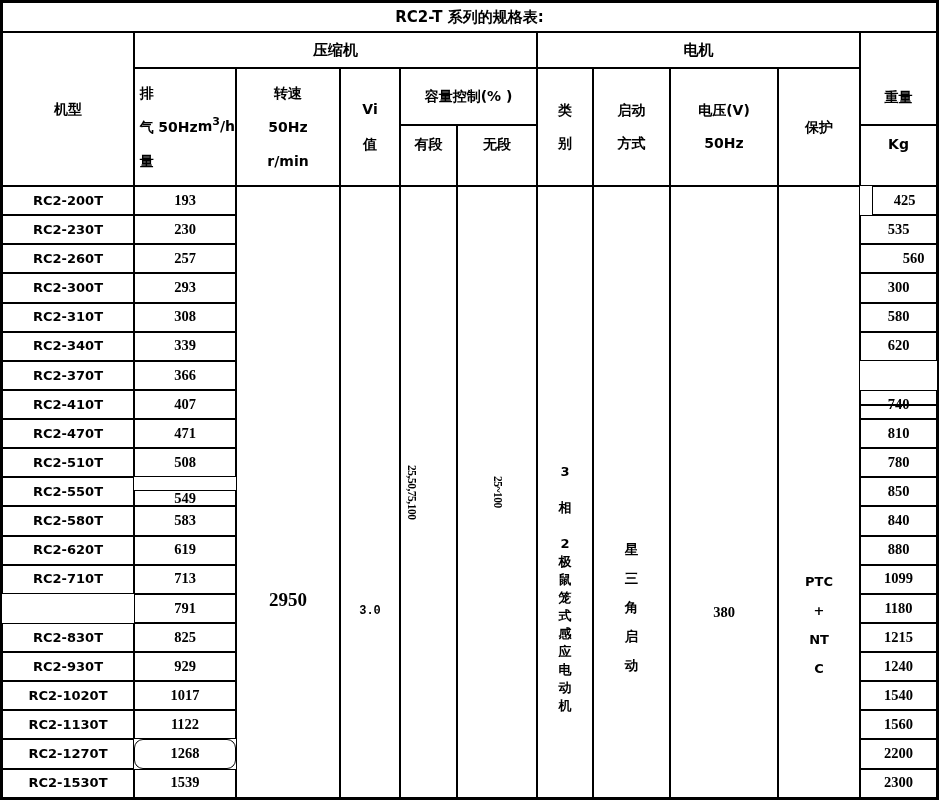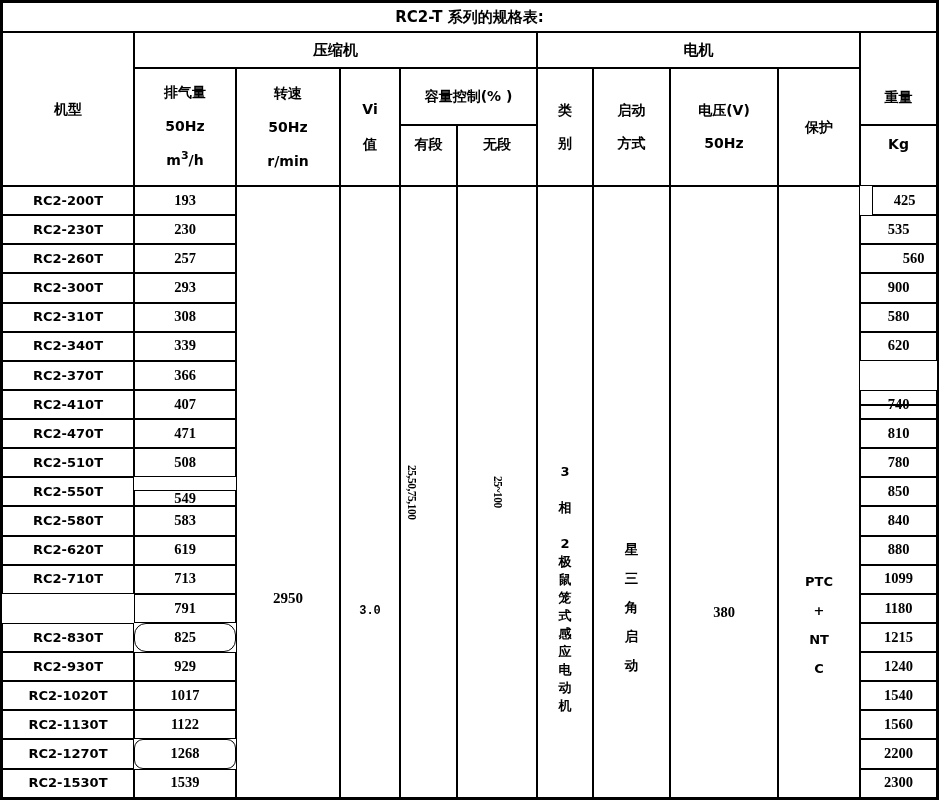--- a/index.html
+++ b/index.html
@@ -22,31 +22,31 @@
     justify-content: center;
     text-align: center;
     overflow: hidden;
     box-sizing: border-box;
     font-size: 14px;
     line-height: 1.2;
   }
   .pre { white-space: pre-line; }
   .title-cell { font-size: 15px; }
   .group-cell { font-size: 15px; }
-  .disp-h { flex-direction: column; line-height: 34px; }
+  .disp-h { flex-direction: row; line-height: 34px; }
   .sup { font-size: 11px; position: relative; top: -6px; }
   .speed-h { line-height: 34px; }
   .vi-h { line-height: 35px; }
   .two-line-h { line-height: 33px; }
   .sub2 { padding-bottom: 22px; }
   .weight-h { align-items: flex-end; padding-bottom: 18px; }
   .serif { font-family: "Liberation Serif", serif; }
   
   .m-top { align-items: flex-start; }
-  .m-speed { padding-top: 402px; font-size: 15px; }
+  .m-speed { padding-top: 402px; font-size: 19px; }
   .m-vi { padding-top: 417px; font-size: 12px; font-family: Liberation Mono, monospace; }
   .m-volt { padding-top: 417px; font-size: 14.5px; }
   .m-cat { padding-top: 276px; line-height: 18px; font-size: 13px; }
   .m-start { padding-top: 348px; line-height: 29px; font-size: 13.5px; }
   .m-prot { padding-top: 380px; line-height: 29px; font-size: 13px; }
   .m-step { justify-content: flex-start; padding-left: 3px; }
   .vtext {
     writing-mode: vertical-lr;
     font-size: 11.5px;
     letter-spacing: -0.5px;
@@ -133,21 +133,21 @@
     <div class="cell body-cell" style="grid-area: 5 / 2 / 6 / 3;">193</div>
     <div class="cell body-cell" style="grid-area: 5 / 11 / 6 / 12; margin-left: 12px;">425</div>
     <div class="cell body-cell model" style="grid-area: 6 / 1 / 7 / 2;">RC2-230T</div>
     <div class="cell body-cell" style="grid-area: 6 / 2 / 7 / 3;">230</div>
     <div class="cell body-cell" style="grid-area: 6 / 11 / 7 / 12;">535</div>
     <div class="cell body-cell model" style="grid-area: 7 / 1 / 8 / 2;">RC2-260T</div>
     <div class="cell body-cell" style="grid-area: 7 / 2 / 8 / 3;">257</div>
     <div class="cell body-cell" style="grid-area: 7 / 11 / 8 / 12; padding-left: 30px;">560</div>
     <div class="cell body-cell model" style="grid-area: 8 / 1 / 9 / 2;">RC2-300T</div>
     <div class="cell body-cell" style="grid-area: 8 / 2 / 9 / 3;">293</div>
-    <div class="cell body-cell" style="grid-area: 8 / 11 / 9 / 12;">900</div>
+    <div class="cell body-cell" style="grid-area: 8 / 11 / 9 / 12;">300</div>
     <div class="cell body-cell model" style="grid-area: 9 / 1 / 10 / 2;">RC2-310T</div>
     <div class="cell body-cell" style="grid-area: 9 / 2 / 10 / 3;">308</div>
     <div class="cell body-cell" style="grid-area: 9 / 11 / 10 / 12;">580</div>
     <div class="cell body-cell model" style="grid-area: 10 / 1 / 11 / 2;">RC2-340T</div>
     <div class="cell body-cell" style="grid-area: 10 / 2 / 11 / 3;">339</div>
     <div class="cell body-cell" style="grid-area: 10 / 11 / 11 / 12;">620</div>
     <div class="cell body-cell model" style="grid-area: 11 / 1 / 12 / 2;">RC2-370T</div>
     <div class="cell body-cell" style="grid-area: 11 / 2 / 12 / 3;">366</div>
     <div class="cell body-cell" style="grid-area: 11 / 11 / 12 / 12; margin-top: 43px;">640</div>
     <div class="cell body-cell model" style="grid-area: 12 / 1 / 13 / 2;">RC2-410T</div>
@@ -167,21 +167,21 @@
     <div class="cell body-cell" style="grid-area: 16 / 11 / 17 / 12;">840</div>
     <div class="cell body-cell model" style="grid-area: 17 / 1 / 18 / 2;">RC2-620T</div>
     <div class="cell body-cell" style="grid-area: 17 / 2 / 18 / 3;">619</div>
     <div class="cell body-cell" style="grid-area: 17 / 11 / 18 / 12;">880</div>
     <div class="cell body-cell model" style="grid-area: 18 / 1 / 19 / 2;">RC2-710T</div>
     <div class="cell body-cell" style="grid-area: 18 / 2 / 19 / 3;">713</div>
     <div class="cell body-cell" style="grid-area: 18 / 11 / 19 / 12;">1099</div>
     <div class="cell body-cell" style="grid-area: 19 / 2 / 20 / 3;">791</div>
     <div class="cell body-cell" style="grid-area: 19 / 11 / 20 / 12; text-align: center;">1180</div>
     <div class="cell body-cell model" style="grid-area: 20 / 1 / 21 / 2;">RC2-830T</div>
-    <div class="cell body-cell" style="grid-area: 20 / 2 / 21 / 3; border-radius: 12px;">825</div>
+    <div class="cell body-cell" style="grid-area: 20 / 2 / 21 / 3;">825</div>
     <div class="cell body-cell" style="grid-area: 20 / 11 / 21 / 12;">1215</div>
     <div class="cell body-cell model" style="grid-area: 21 / 1 / 22 / 2;">RC2-930T</div>
     <div class="cell body-cell" style="grid-area: 21 / 2 / 22 / 3;">929</div>
     <div class="cell body-cell" style="grid-area: 21 / 11 / 22 / 12;">1240</div>
     <div class="cell body-cell model" style="grid-area: 22 / 1 / 23 / 2;">RC2-1020T</div>
     <div class="cell body-cell" style="grid-area: 22 / 2 / 23 / 3;">1017</div>
     <div class="cell body-cell" style="grid-area: 22 / 11 / 23 / 12;">1540</div>
     <div class="cell body-cell model" style="grid-area: 23 / 1 / 24 / 2;">RC2-1130T</div>
     <div class="cell body-cell" style="grid-area: 23 / 2 / 24 / 3;">1122</div>
     <div class="cell body-cell" style="grid-area: 23 / 11 / 24 / 12;">1560</div>

